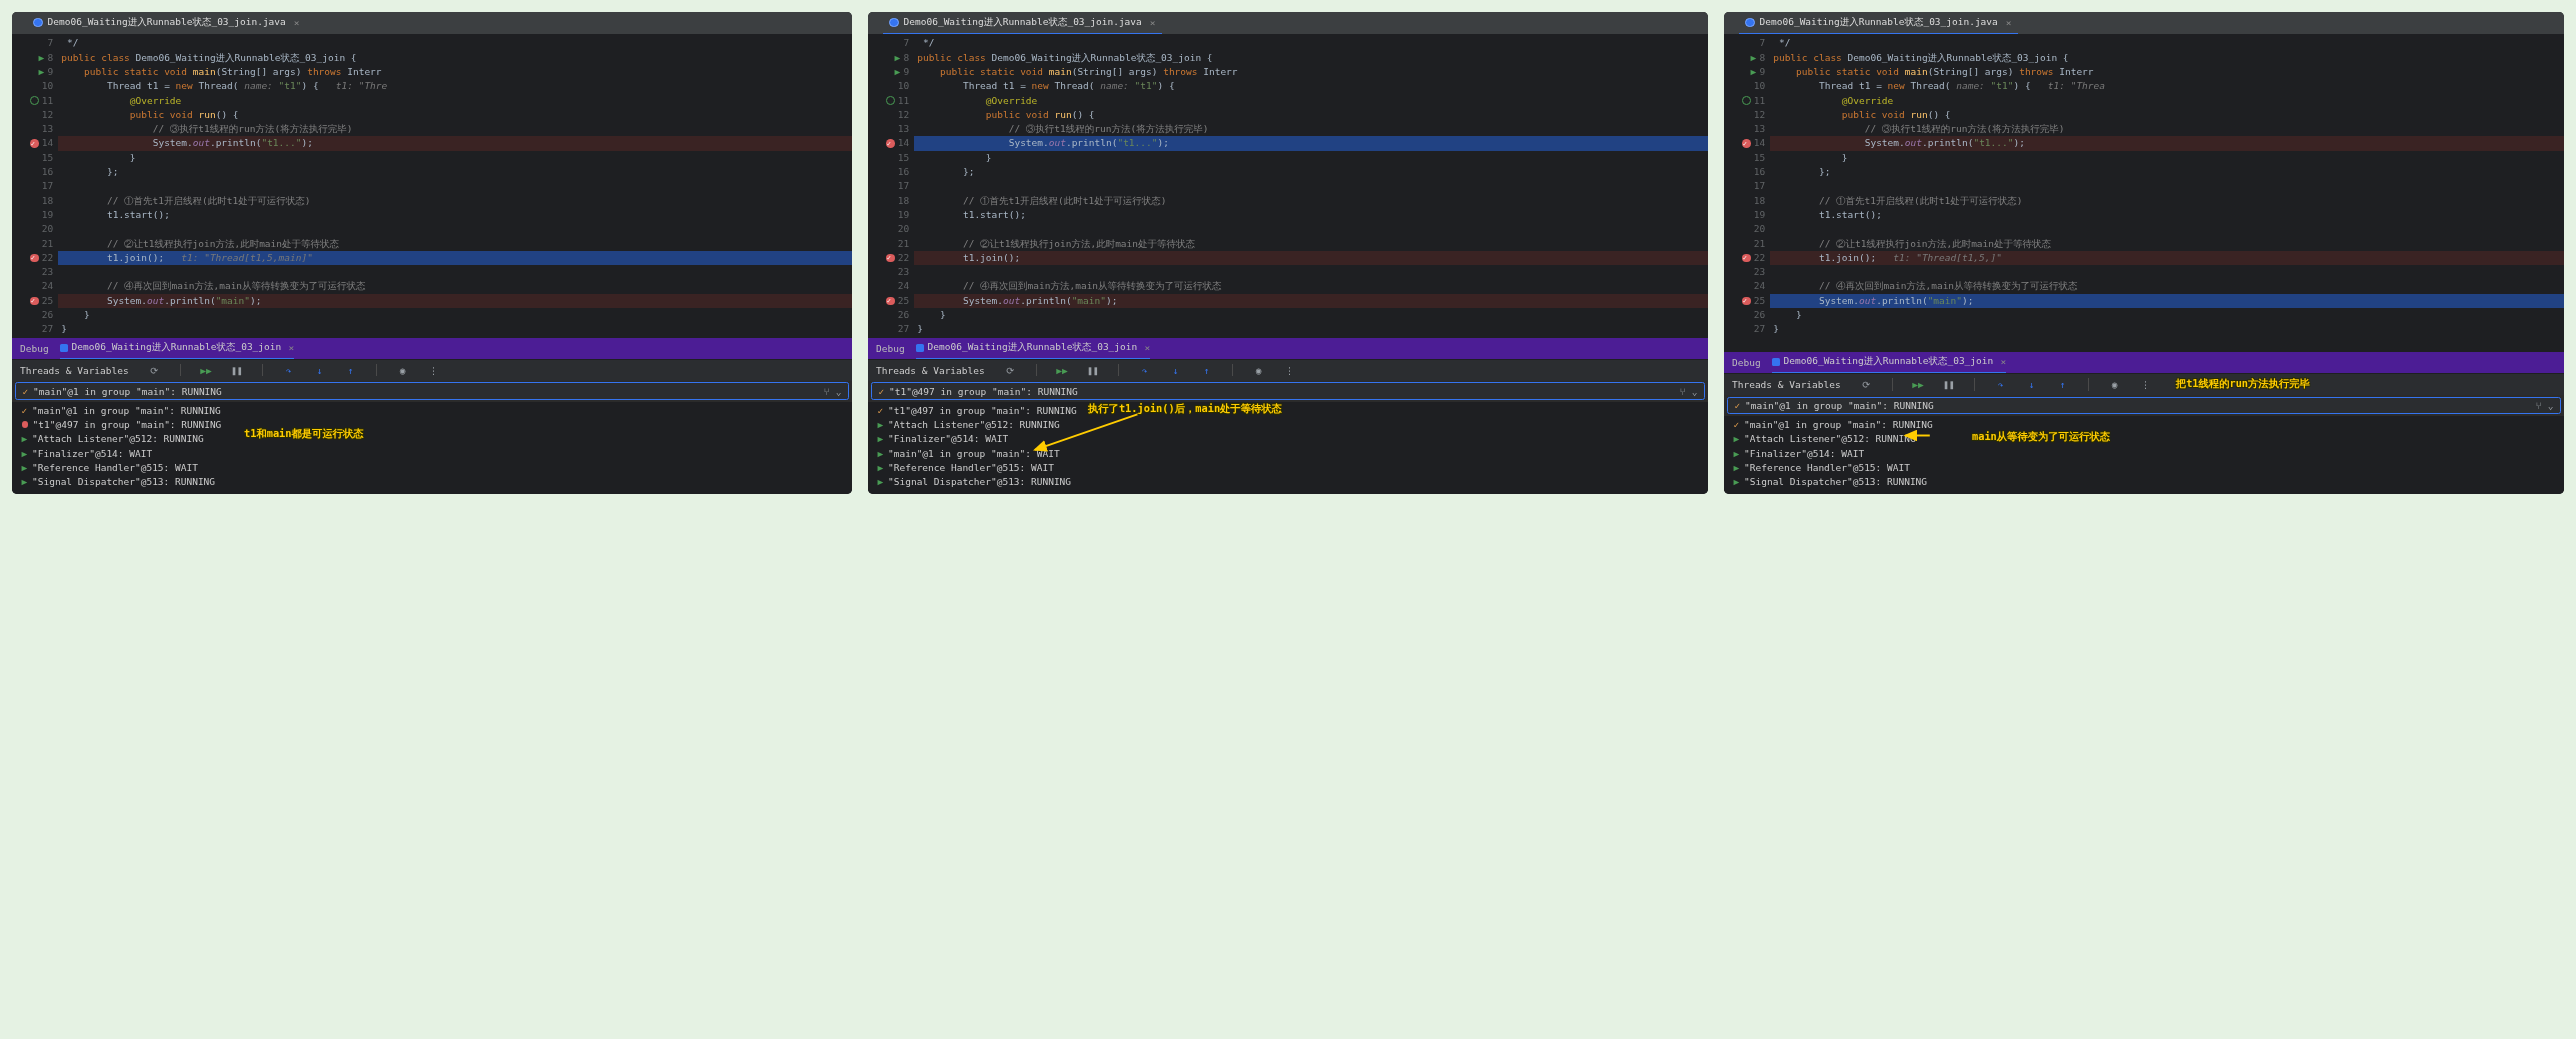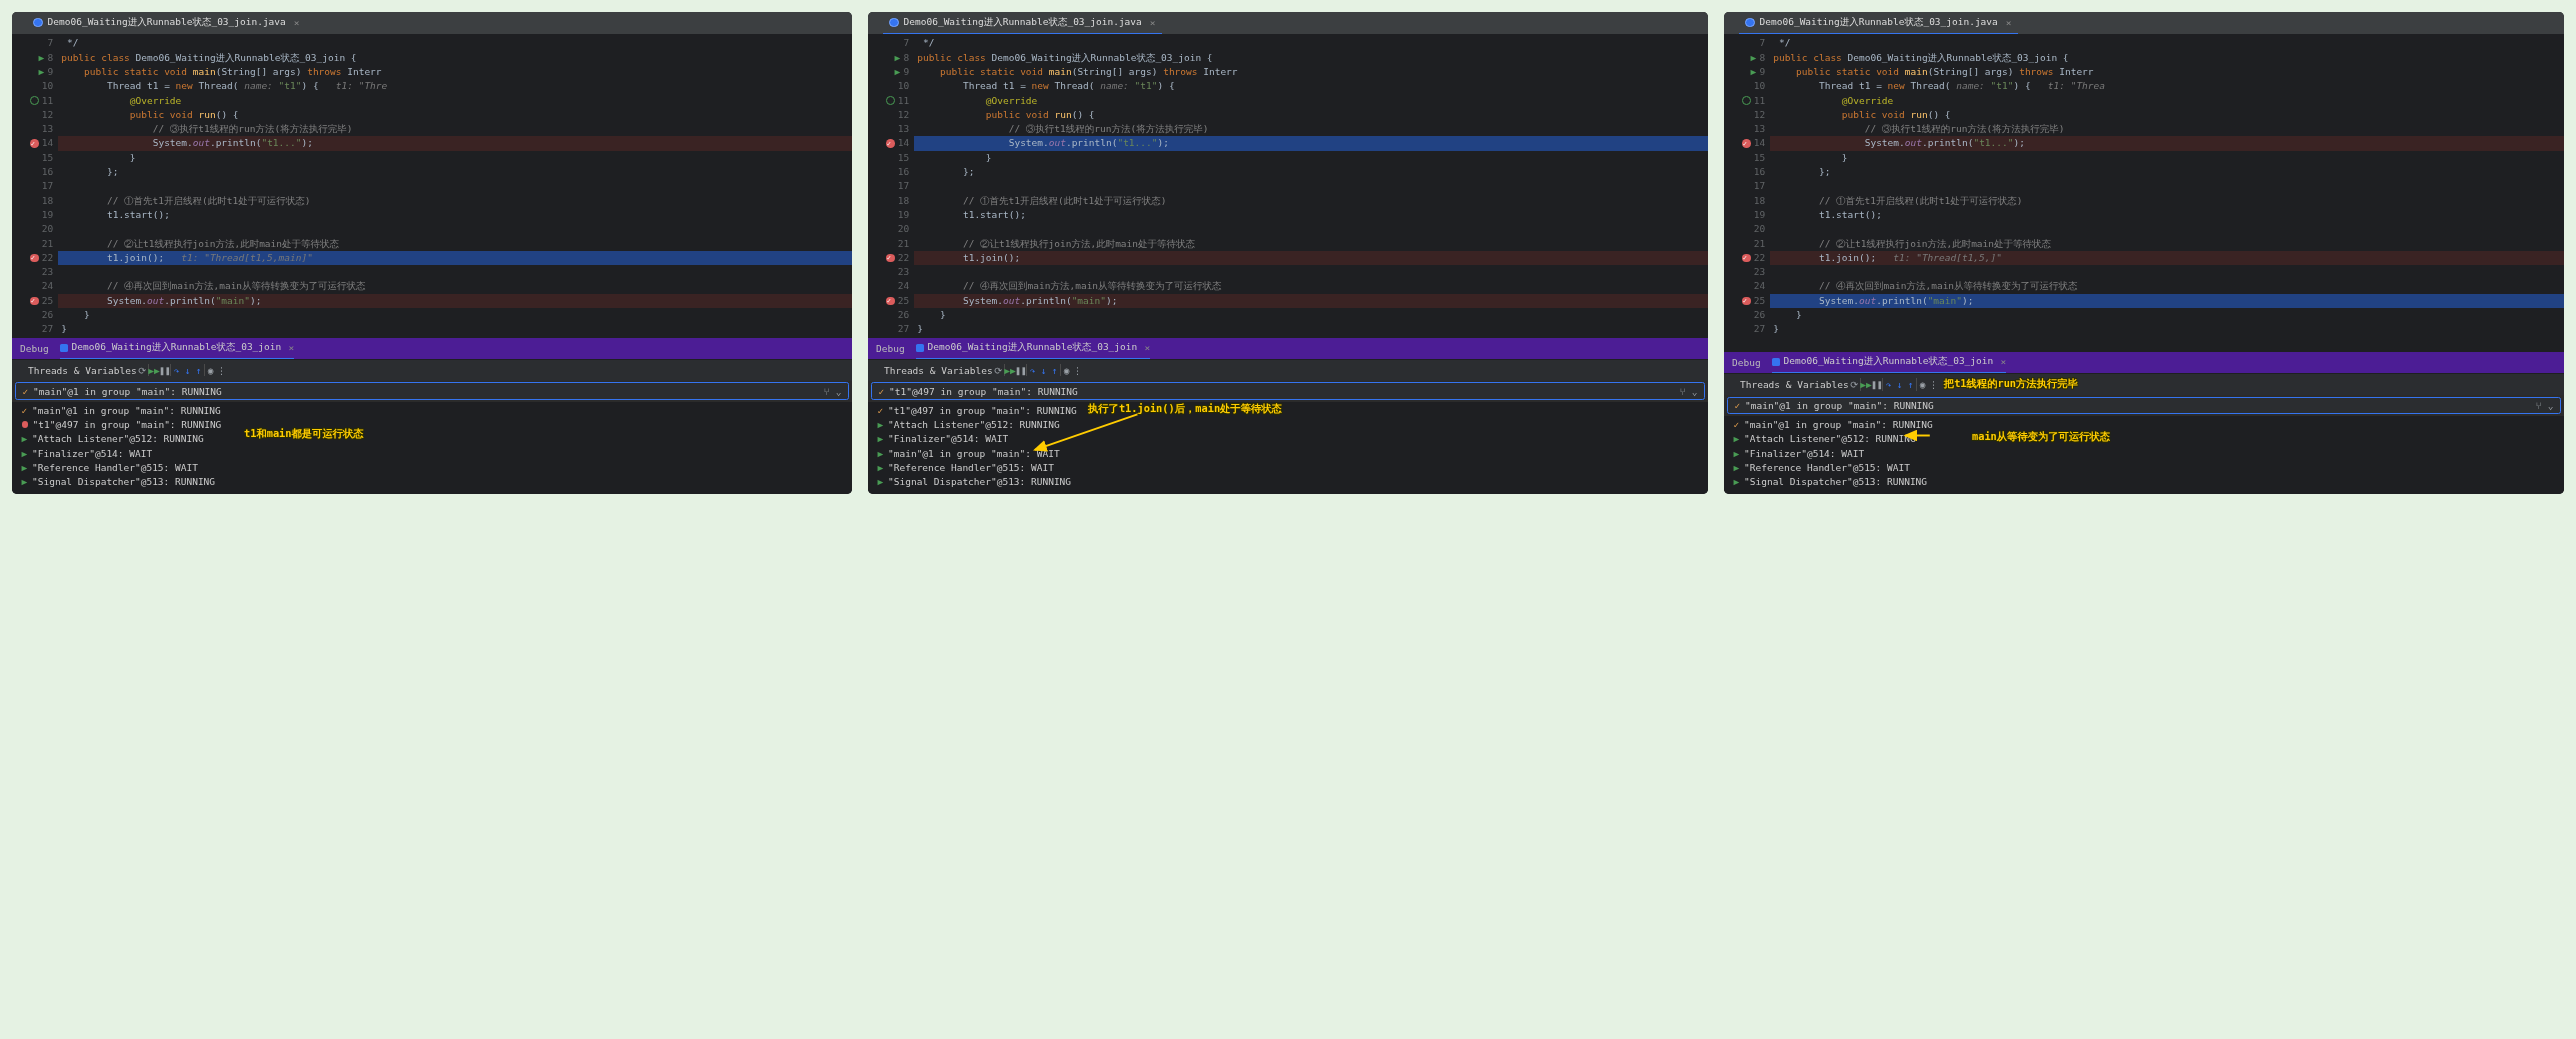--- a/index.html
+++ b/index.html
@@ -99,22 +99,22 @@
   }
   .debug-tabs .dt-label { color:#bbb; }
   .debug-tabs .dt-tab { color:#ccc; display:flex; align-items:center; gap:4px; border-bottom:1.6px solid #3574f0; height:100%;}
   .debug-tabs .dt-tab .sq { width:8px; height:8px; background:#3574f0; border-radius:1.6px;}
   
   .tv-bar {
     background:#2b2d30;
     display:flex;
     align-items:center;
     height:22px;
-    padding:0 16px;
-    gap:0;
+    padding:0 8px;
+    gap:20px;
     border-top:0.8px solid #1e1f22;
   }
   .tv-bar .sep { width:0.8px; height:12.7px; background:#4a4a4a; }
   .ico { width:11px; height:11px; display:inline-flex; align-items:center; justify-content:center; color:#9aa0a6; }
   .ico.green { color:#499c54; }
   .ico.blue { color:#3574f0; }
   
   .thread-header {
     background:#2b2d30;
     border:0.8px solid #3574f0;

